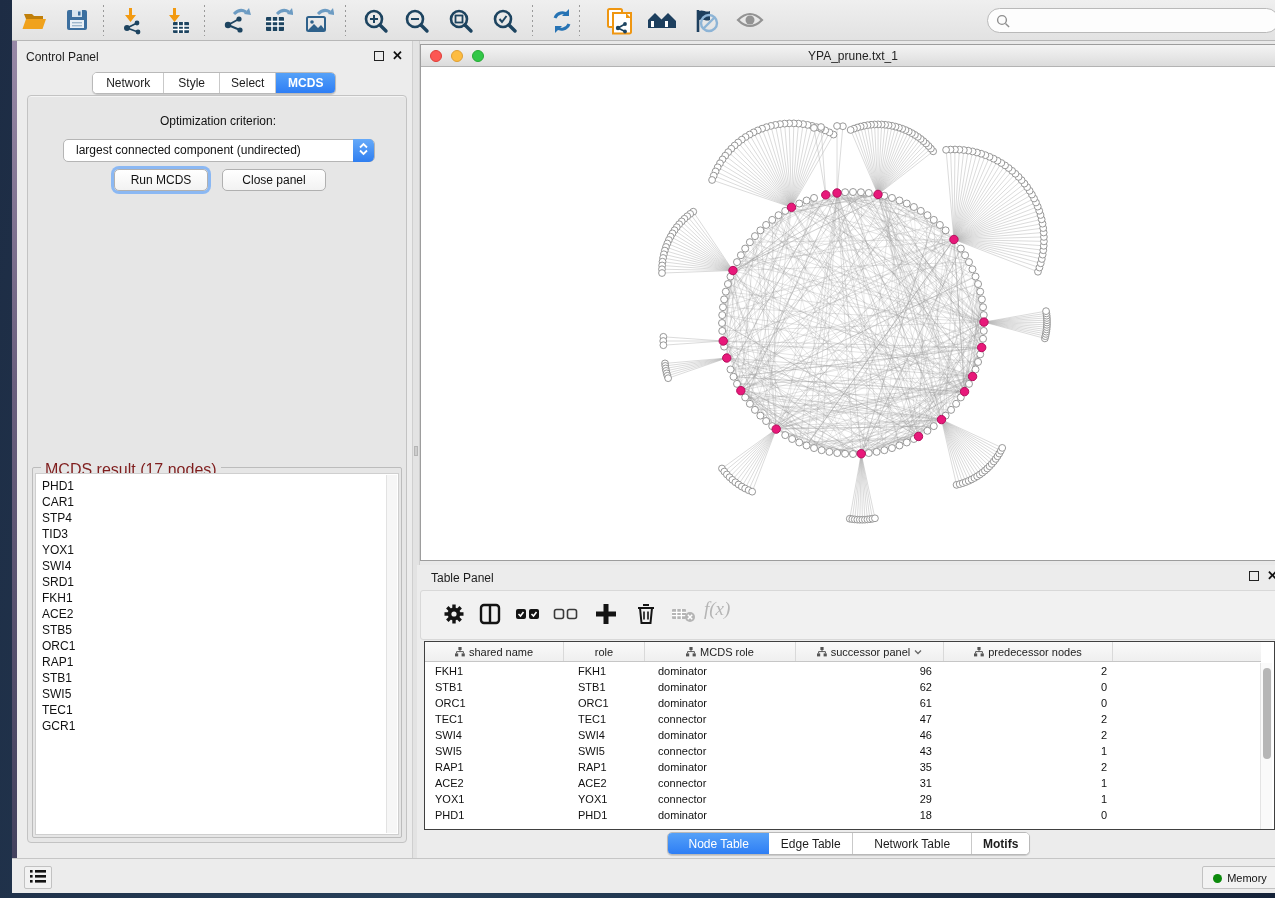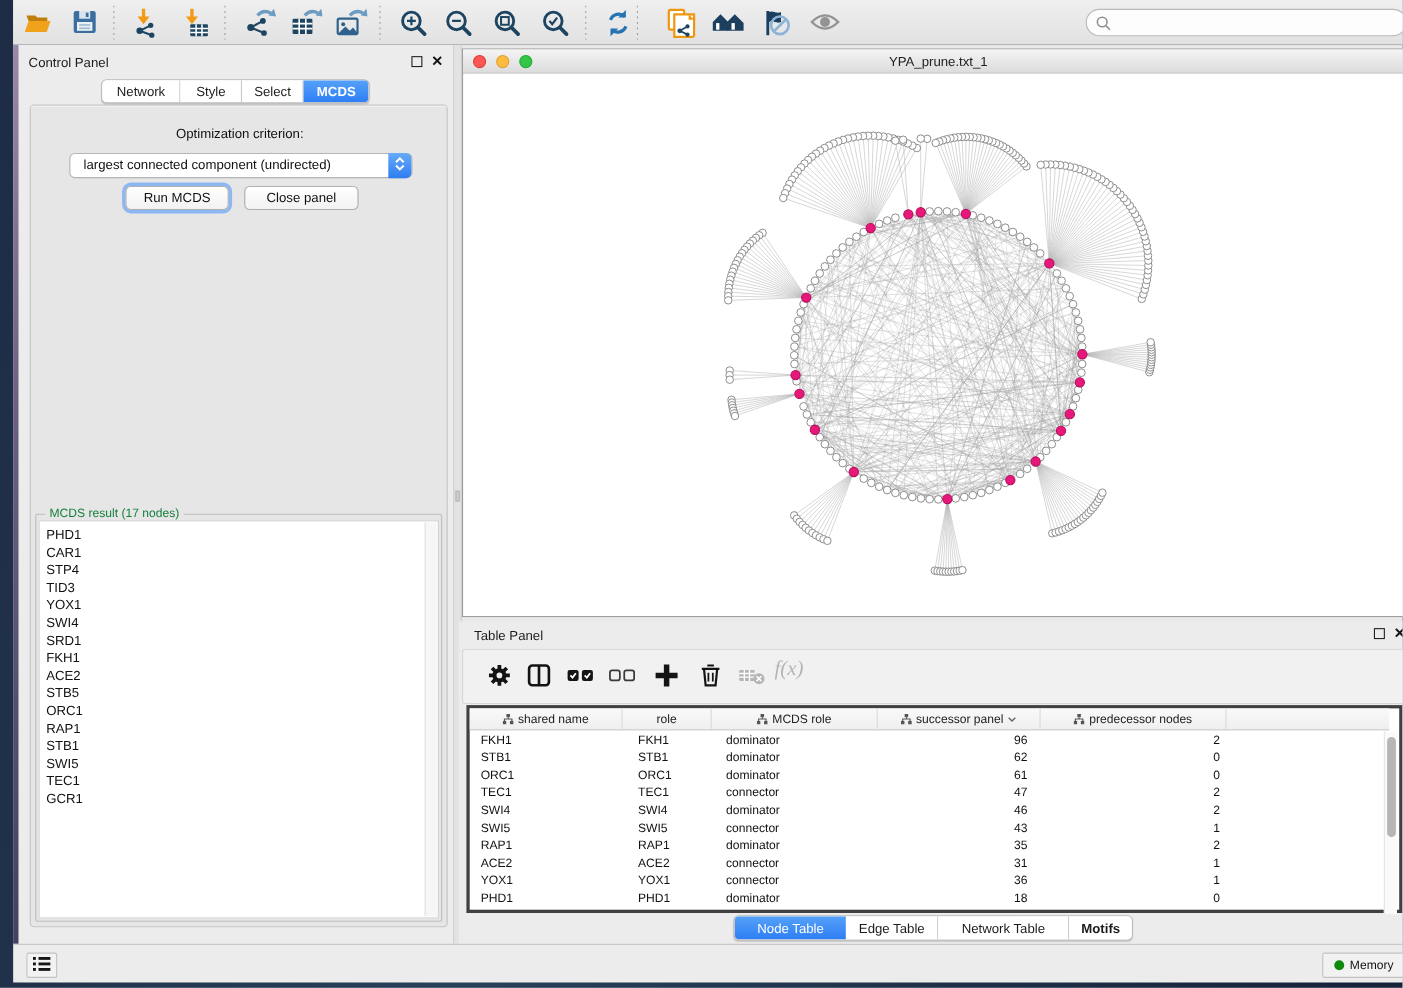--- a/index.html
+++ b/index.html
@@ -25,40 +25,40 @@
   .seg { height:100%; display:flex; align-items:center; justify-content:center; font-size:12px; color:#1c1c1c; border-right:1px solid #c9c9c9; background:#fff; }
   .seg:last-child { border-right:none;font-weight:bold; }
   .seg.active { background:linear-gradient(#55a1f8,#2e7ef5); color:#fff; border-right:none; }
   .tabpane { position:absolute; left:10px; top:95px; width:380px; height:748px; border:1px solid #c3c3c3; border-radius:4px; background:#e6e6e6; box-shadow:inset 0 1px 0 #f4f4f4; }
   .combo { position:absolute; left:35px; top:43px; width:312px; height:23px; background:#fff; border:1px solid #b5b5b5; border-radius:5px; font-size:12px; line-height:21px; padding-left:12px; color:#111; }
   .combo .step { position:absolute; right:0; top:-1px; width:21px; height:23px; border-radius:0 5px 5px 0; background:linear-gradient(#66aaf9,#2f7ef0); color:#fff; text-align:center; }
   .combo .step svg { margin-top:3px; }
   .btn { position:absolute; height:22px; background:linear-gradient(#ffffff,#f2f2f2); border:1px solid #b0b0b0; border-radius:5px; font-size:12px; color:#111; text-align:center; line-height:20px; }
   .btn.focus { box-shadow:0 0 0 3px rgba(90,160,250,.65); }
   .groupbox { position:absolute; left:4px; top:371px; width:370px; height:371px; border:1px solid #bcbcbc; border-radius:2px; }
-  .groupbox .legend { position:absolute; left:8px; top:-7px; background:#e6e6e6; padding:0 4px; font-size:11px; color:#15803d; }
+  .groupbox .legend { position:absolute; left:8px; top:-7px; background:#e6e6e6; padding:0 4px; font-size:16px; color:#7f1d1d; }
   .listbox { position:absolute; left:2px; top:5px; width:364px; height:362px; background:#fff; border:1px solid #cfcfcf; overflow:hidden; }
   .listbox .track { position:absolute; right:1px; top:1px; width:11px; height:358px; background:#f6f6f6; border-left:1px solid #e2e2e2; }
   .listitem { font-size:12px; color:#111; height:16px; line-height:16px; padding-left:6px; }
 
   
   .vsplit { position:absolute; left:400px; top:41px; width:8px; height:817px; background:#e3e3e3; border-left:1px solid #cfcfcf; border-right:1px solid #cfcfcf; }
   .vsplit .grip { position:absolute; left:1px; top:405px; width:4px; height:10px; background:#cdcdcd; border:1px solid #b5b5b5; }
 
   
   .netwin { position:absolute; left:408px; top:44px; width:866px; height:517px; border:1px solid #9d9d9d; background:#fff; }
   .nettitle { position:absolute; left:0; top:0; width:100%; height:22px; background:linear-gradient(#f4f4f4,#dcdcdc); border-bottom:1px solid #b3b3b3; text-align:center; font-size:12px; color:#222; line-height:22px; }
   .lamp { position:absolute; top:5px; width:12px; height:12px; border-radius:50%; }
   .netcanvas { position:absolute; left:1px; top:22px; width:862px; height:493px; background:#fff; overflow:hidden; }
 
   
   .tp { position:absolute; left:405px; top:565px; width:870px; height:293px; background:#ececec; }
   .tp-toolbar { position:absolute; left:3px; top:25px; width:860px; height:50px; background:#f1f1f1; border:1px solid #d8d8d8; border-radius:3px; }
   .tp-ic { position:absolute; top:10px; }
-  .tablebox { position:absolute; left:7px; top:76px; width:851px; height:189px; background:#fff; border:3px solid #404040; }
+  .tablebox { position:absolute; left:7px; top:76px; width:851px; height:189px; background:#fff; border:1px solid #404040; }
   .thead { position:absolute; left:0; top:0; width:836px; height:20px; background:linear-gradient(#fafafa,#efefef); border-bottom:1px solid #c6c6c6; display:flex; }
   .th { position:relative; height:100%; border-right:1px solid #d9d9d9; font-size:11px; color:#222; display:flex; align-items:center; justify-content:center; gap:4px; }
   .trow { position:absolute; left:0; width:836px; height:16px; display:flex; }
   .td { font-size:11px; color:#111; height:16px; line-height:16px; overflow:hidden; }
   .vscroll { position:absolute; right:2px; top:21px; width:12px; height:166px; background:#fafafa; border-left:1px solid #e4e4e4; }
   .vscroll .thumb { position:absolute; left:1.5px; top:5px; width:8px; height:91px; background:#b6b6b6; border-radius:4px; }
 
   .statusbar { position:absolute; left:0; top:858px; width:1275px; height:35px; background:#ececec; border-top:1px solid #c6c6c6; }
   .sbtn { position:absolute; border:1px solid #c2c2c2; background:#f2f2f2; border-radius:2px; }
   .memdot { display:inline-block; width:9px; height:9px; border-radius:50%; background:#0c8a0c; margin-right:5px; vertical-align:-1px; }
@@ -1343,21 +1343,21 @@
           <div class="td" style="width: 139px; padding-left: 10px;">ACE2</div>
           <div class="td" style="width: 81px; padding-left: 14px;">ACE2</div>
           <div class="td" style="width: 151px; padding-left: 13px;">connector</div>
           <div class="td" style="width: 148px; text-align: right; padding-right: 12px;">31</div>
           <div class="td" style="width: 169px; text-align: right; padding-right: 6px;">1</div>
         </div>
         <div class="trow" style="top: 149px;">
           <div class="td" style="width: 139px; padding-left: 10px;">YOX1</div>
           <div class="td" style="width: 81px; padding-left: 14px;">YOX1</div>
           <div class="td" style="width: 151px; padding-left: 13px;">connector</div>
-          <div class="td" style="width: 148px; text-align: right; padding-right: 12px;">36</div>
+          <div class="td" style="width: 148px; text-align: right; padding-right: 12px;">29</div>
           <div class="td" style="width: 169px; text-align: right; padding-right: 6px;">1</div>
         </div>
         <div class="trow" style="top: 165px;">
           <div class="td" style="width: 139px; padding-left: 10px;">PHD1</div>
           <div class="td" style="width: 81px; padding-left: 14px;">PHD1</div>
           <div class="td" style="width: 151px; padding-left: 13px;">dominator</div>
           <div class="td" style="width: 148px; text-align: right; padding-right: 12px;">18</div>
           <div class="td" style="width: 169px; text-align: right; padding-right: 6px;">0</div>
         </div>
       </div>

